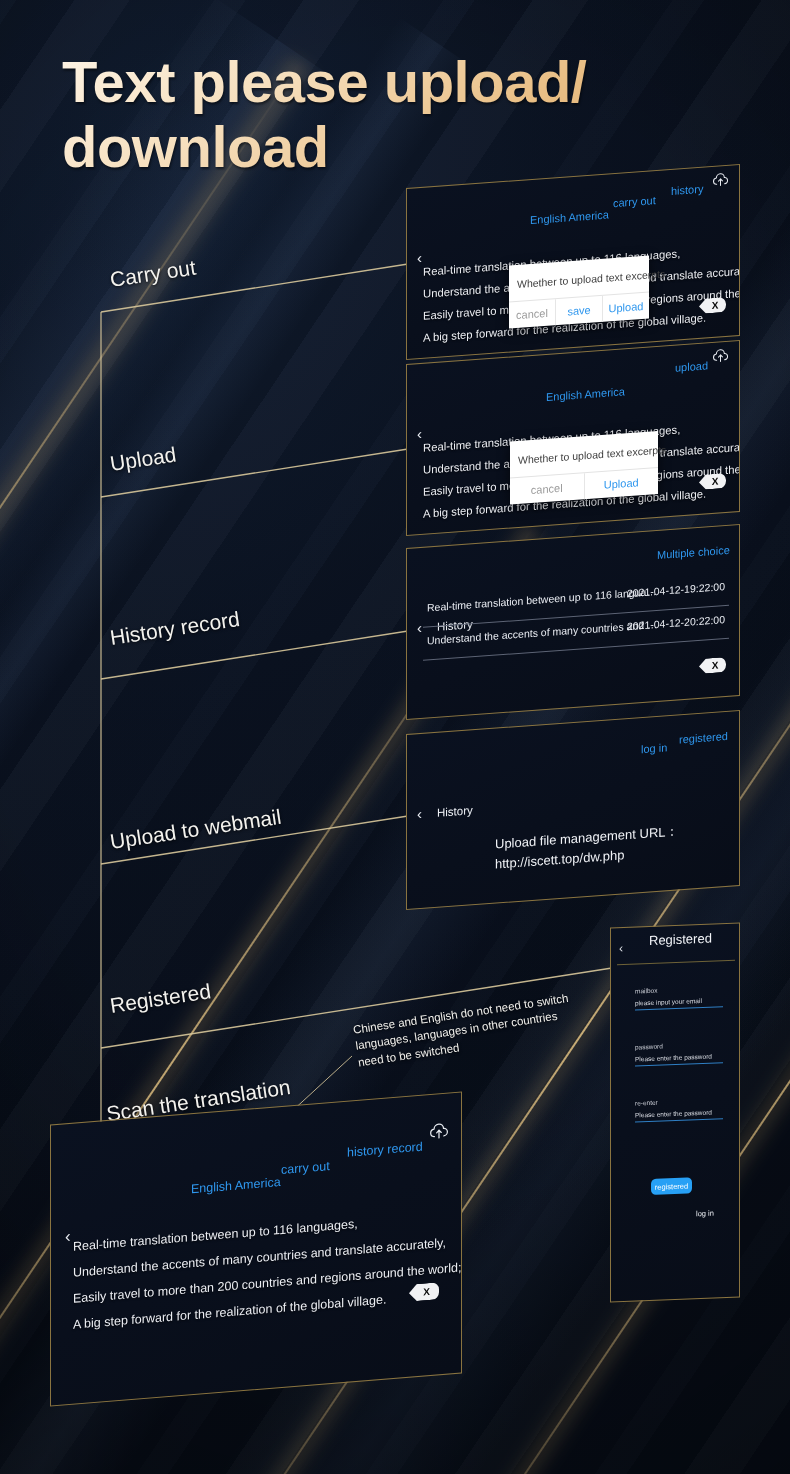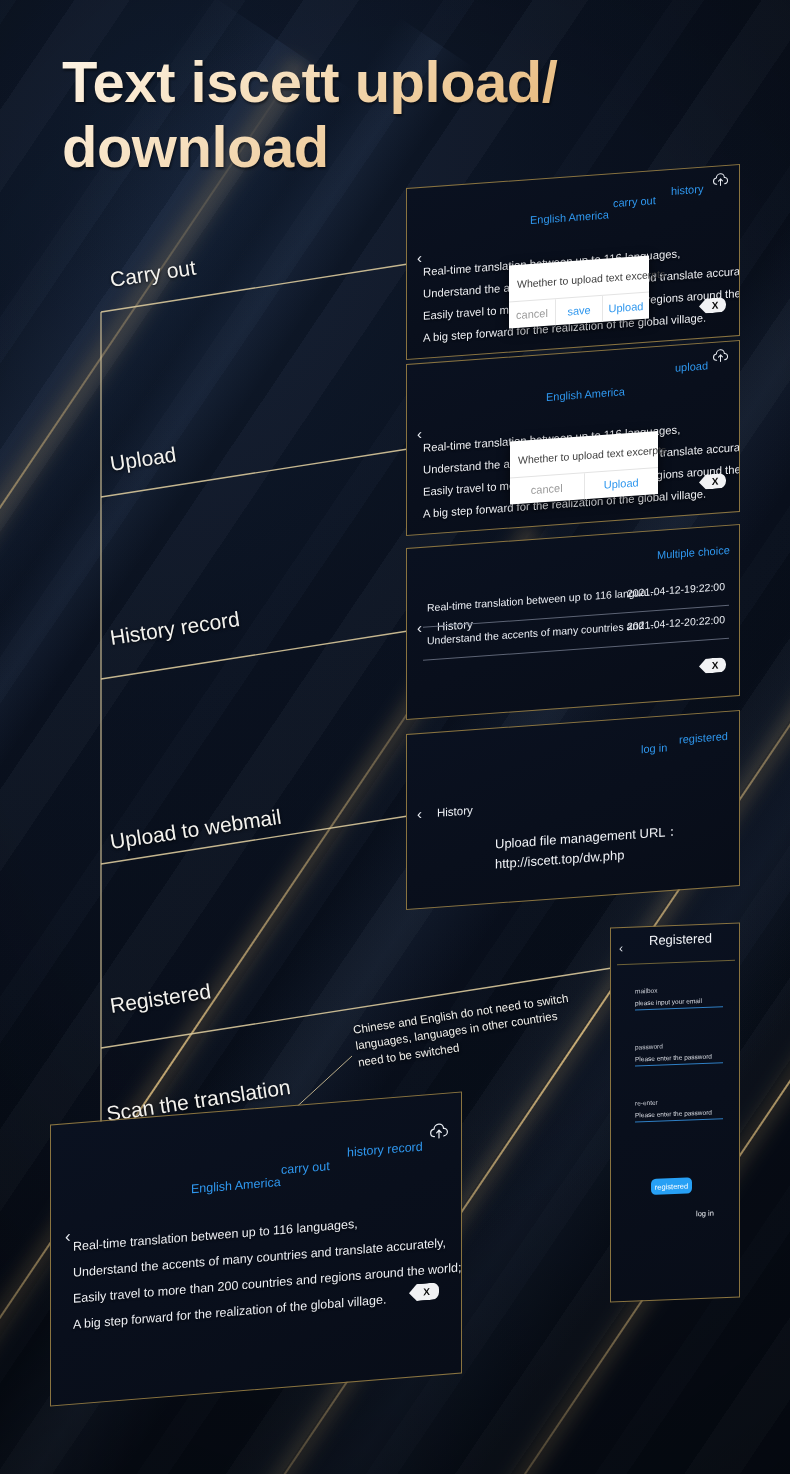--- a/index.html
+++ b/index.html
@@ -185,21 +185,21 @@
 
   <div class="glow" style="left:520px;top:300px;width:34px;height:1600px;"></div>
   <div class="gold" style="left:536px;top:300px;width:1.6px;height:1600px;"></div>
 
   <div class="glow" style="left:740px;top:380px;width:34px;height:1500px;"></div>
   <div class="gold" style="left:756px;top:380px;width:1.6px;height:1500px;"></div>
 
   <div class="vig"></div>
 </div>
 
-<div id="title">Text iscett upload/
+<div id="title">Text please upload/
 download</div>
 
 <svg id="diagram" viewBox="0 0 790 1474" width="790" height="1474">
 
   <line x1="101" y1="312" x2="101" y2="1290" stroke="#d9c89b" stroke-width="1.3" opacity="0.85"></line>
 
   <line x1="101" y1="312" x2="408" y2="264" stroke="#d9c89b" stroke-width="1.3" opacity="0.9"></line>
   <line x1="101" y1="497" x2="408" y2="449" stroke="#d9c89b" stroke-width="1.3" opacity="0.9"></line>
   <line x1="101" y1="679" x2="408" y2="631" stroke="#d9c89b" stroke-width="1.3" opacity="0.9"></line>
   <line x1="101" y1="864" x2="408" y2="816" stroke="#d9c89b" stroke-width="1.3" opacity="0.9"></line>

